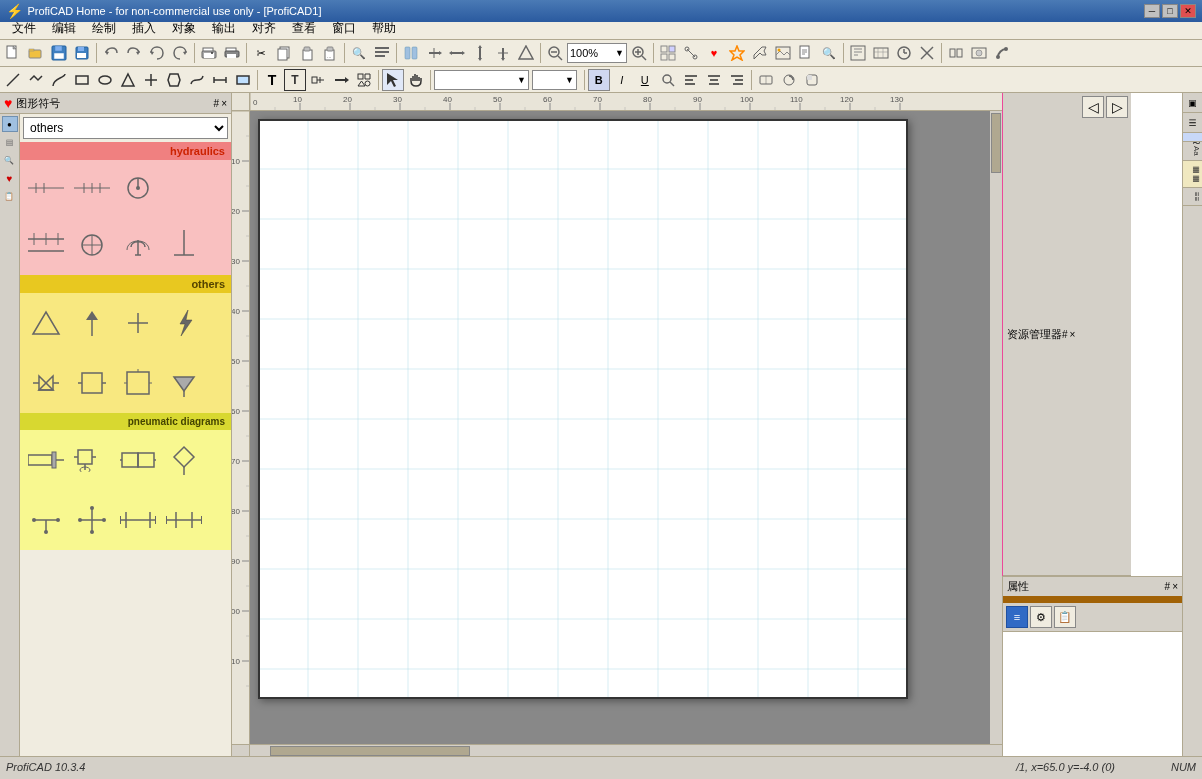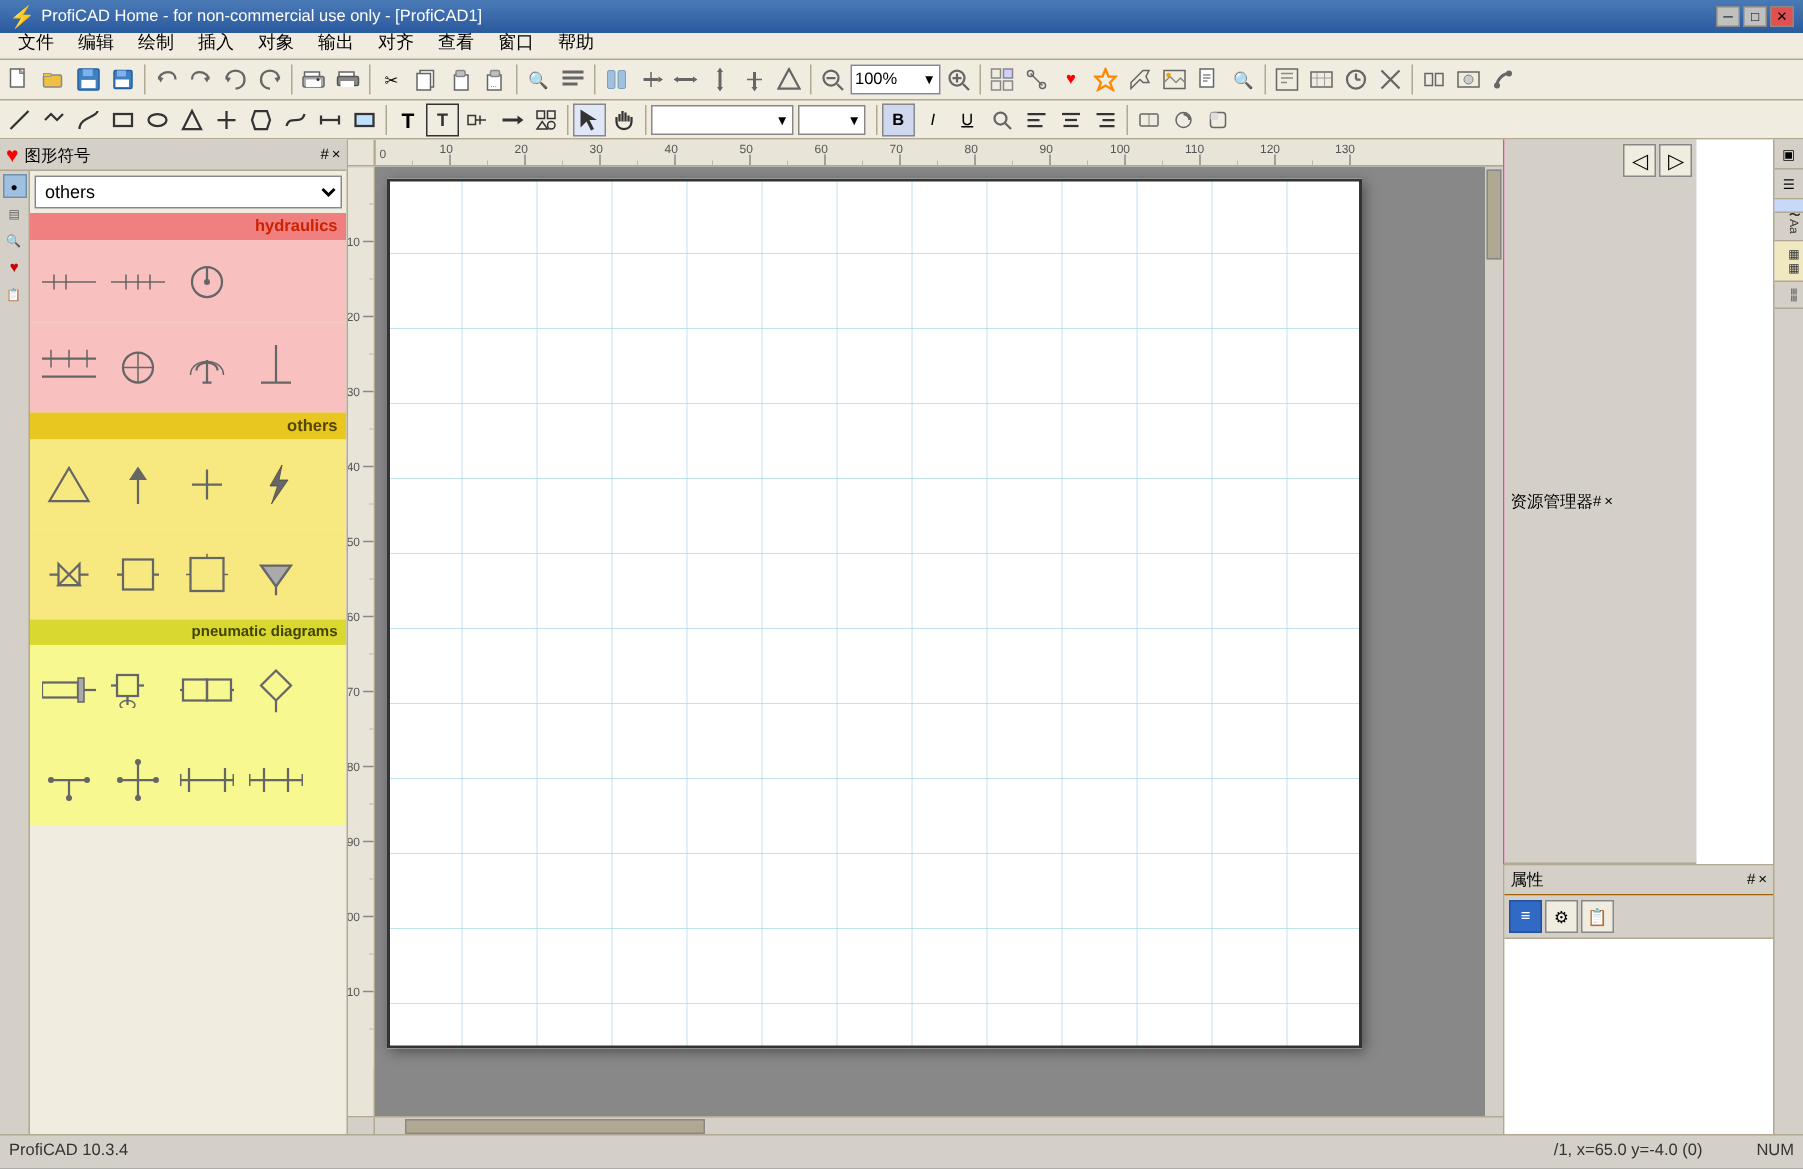--- a/index.html
+++ b/index.html
@@ -26,21 +26,21 @@
     
     #main-layout { display: flex; height: calc(779px - 22px - 22px - 52px - 20px); }
     
     
     #left-panel { width: 232px; background: #f0ece0; border-right: 1px solid #b0a890; display: flex; flex-direction: column; overflow: hidden; }
     #category-dropdown { width: 100%; height: 22px; border: 1px solid #888; background: white; font-size: 12px; padding: 0 2px; }
     
     .symbol-section { margin-bottom: 0; }
     
     
-    #status-bar { height: 20px; background: #d4d0c8; border-top: 1px solid #b0a890; display: flex; align-items: center; padding: 0 6px; font-size: 11px; gap: 16px; }
+    #status-bar { height: 20px; background: #d4d0c8; border-top: 1px solid #b0a890; display: flex; align-items: center; padding: 0 6px; font-size: 11px; gap: 36px; font-style: italic; }
     .status-item { color: #333; }
     
     
     ::-webkit-scrollbar { width: 12px; height: 12px; }
     ::-webkit-scrollbar-track { background: #f0ece0; }
     ::-webkit-scrollbar-thumb { background: #b0a890; border: 1px solid #888; }
     .tb-bold { font-weight: bold; }
     .tb-italic { font-style: italic; }
     .tb-underline { text-decoration: underline; }
     #canvas-wrapper { flex: 1; display: flex; flex-direction: column; overflow: hidden; }
@@ -953,21 +953,21 @@
 
         <div style="display:flex; gap:2px; padding:3px; background:#d4d0c8; border-bottom:1px solid #b0a890; flex-shrink:0;">
           <div style="width:22px; height:22px; background:#f0ece0; border:1px solid #888; display:flex; align-items:center; justify-content:center; cursor:pointer; font-size:14px;">◁</div>
           <div style="width:22px; height:22px; background:#f0ece0; border:1px solid #888; display:flex; align-items:center; justify-content:center; cursor:pointer; font-size:14px;">▷</div>
         </div>
 
         <div style="flex:1; background:white;"></div>
       </div>
 
       <div style="height:180px; border-left:1px solid #b0a890; border-top:1px solid #b0a890; display:flex; flex-direction:column;">
-        <div style="display:flex; align-items:center; justify-content:space-between; background:#d4d0c8; border-bottom:1px solid #a16207; padding:2px 4px; font-size:11px; flex-shrink:0;">
+        <div style="display:flex; align-items:center; justify-content:space-between; background:#d4d0c8; border-bottom:7px solid #a16207; padding:2px 4px; font-size:11px; flex-shrink:0;">
           <span>属性</span>
           <div style="display:flex; gap:2px;">
             <span style="font-size:10px; cursor:pointer;">#</span>
             <span style="font-size:10px; cursor:pointer;">×</span>
           </div>
         </div>
 
         <div style="display:flex; gap:2px; padding:3px; background:#d4d0c8; border-bottom:1px solid #b0a890; flex-shrink:0;">
           <div style="width:22px; height:22px; background:#316ac5; border:1px solid #2050a0; display:flex; align-items:center; justify-content:center; cursor:pointer; font-size:11px; color:white;">≡</div>
           <div style="width:22px; height:22px; background:#f0ece0; border:1px solid #888; display:flex; align-items:center; justify-content:center; cursor:pointer; font-size:11px;">⚙</div>

